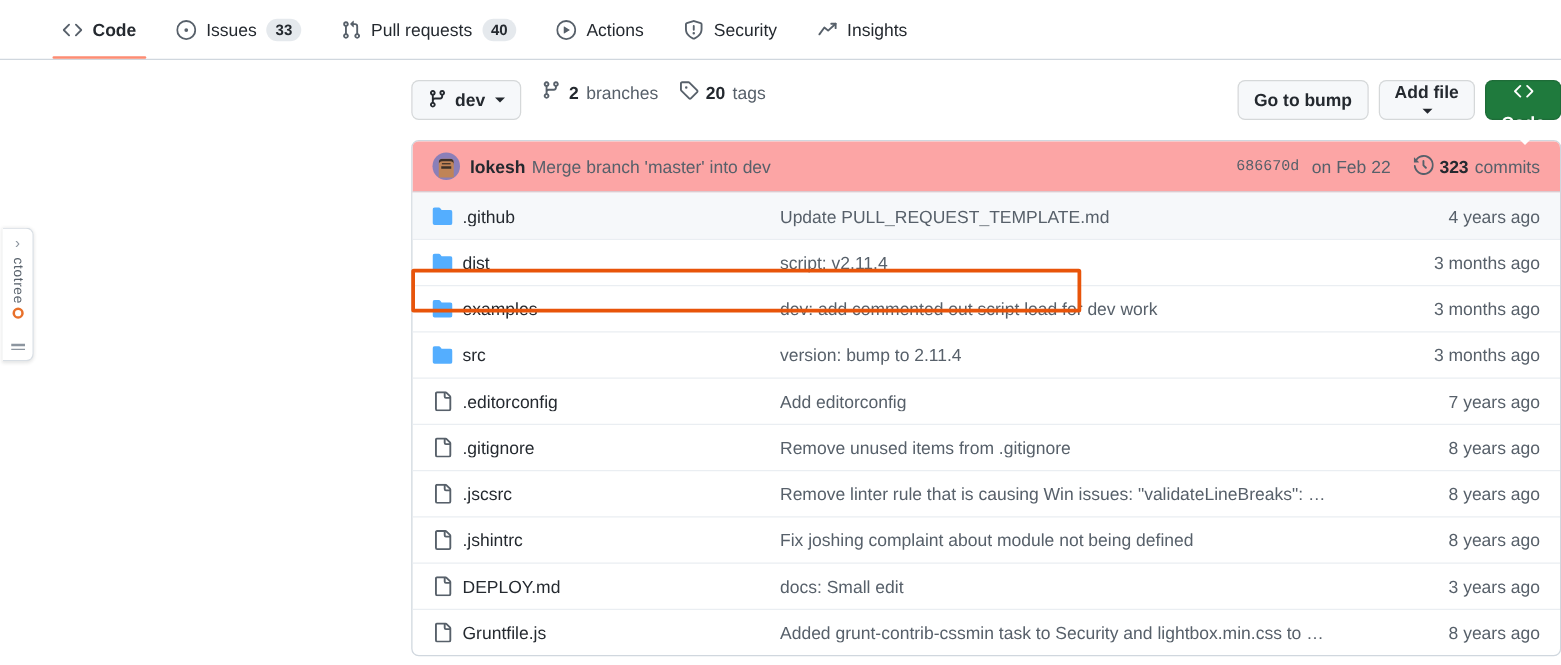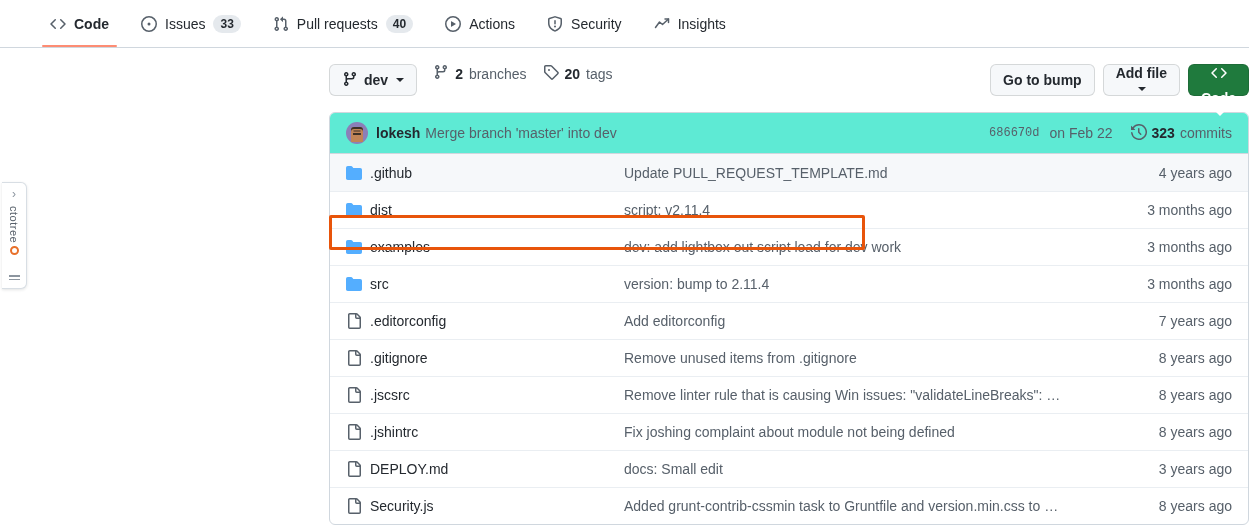--- a/index.html
+++ b/index.html
@@ -120,21 +120,21 @@
   
   .filebox {
     border: 1px solid #d0d7de;
     border-radius: 6px;
     overflow: hidden;
     background: #ffffff;
   }
   .commit-header {
     display: flex; align-items: center;
     height: 41px; padding: 0 16px;
-    background: #5eead4;
+    background: #fca5a5;
     border-bottom: 1px solid #d0d7de;
     font-size: 14px;
   }
   .avatar {
     width: 22px; height: 22px; border-radius: 50%;
     flex: 0 0 auto; margin-right: 8px;
     background: #8b7fb8; position: relative; overflow: hidden;
   }
   .avatar::before {
     content: ""; position: absolute;
@@ -367,21 +367,21 @@
           <span class="msg">script: v2.11.4</span>
           <span class="age">3 months ago</span>
         </div>
         <div class="row">
           <span class="icon">
             <svg width="16" height="16" viewBox="0 0 16 16" fill="#54aeff">
               <path d="M1.75 1A1.75 1.75 0 0 0 0 2.75v10.5C0 14.216.784 15 1.75 15h12.5A1.75 1.75 0 0 0 16 13.25v-8.5A1.75 1.75 0 0 0 14.25 3H7.5a.25.25 0 0 1-.2-.1l-.9-1.2C6.07 1.26 5.56 1 5.02 1H1.75Z"></path>
             </svg>
           </span>
           <span class="name">examples</span>
-          <span class="msg">dev: add lightbox out script load for dev work</span>
+          <span class="msg">dev: add commented out script load for dev work</span>
           <span class="age">3 months ago</span>
         </div>
         <div class="row">
           <span class="icon">
             <svg width="16" height="16" viewBox="0 0 16 16" fill="#54aeff">
               <path d="M1.75 1A1.75 1.75 0 0 0 0 2.75v10.5C0 14.216.784 15 1.75 15h12.5A1.75 1.75 0 0 0 16 13.25v-8.5A1.75 1.75 0 0 0 14.25 3H7.5a.25.25 0 0 1-.2-.1l-.9-1.2C6.07 1.26 5.56 1 5.02 1H1.75Z"></path>
             </svg>
           </span>
           <span class="name">src</span>
           <span class="msg">version: bump to 2.11.4</span>
@@ -436,21 +436,21 @@
           <span class="name">DEPLOY.md</span>
           <span class="msg">docs: Small edit</span>
           <span class="age">3 years ago</span>
         </div>
         <div class="row">
           <span class="icon">
             <svg width="16" height="16" viewBox="0 0 16 16" fill="#57606a">
               <path d="M2 1.75C2 .784 2.784 0 3.75 0h6.586c.464 0 .909.184 1.237.513l2.914 2.914c.329.328.513.773.513 1.237v9.586A1.75 1.75 0 0 1 13.25 16h-9.5A1.75 1.75 0 0 1 2 14.25Zm1.75-.25a.25.25 0 0 0-.25.25v12.5c0 .138.112.25.25.25h9.5a.25.25 0 0 0 .25-.25V6h-2.75A1.75 1.75 0 0 1 9 4.25V1.5Zm6.75.062V4.25c0 .138.112.25.25.25h2.688a.252.252 0 0 0-.011-.013l-2.914-2.914a.272.272 0 0 0-.013-.011Z"></path>
             </svg>
           </span>
-          <span class="name">Security.js</span>
-          <span class="msg">Added grunt-contrib-cssmin task to Gruntfile and version.min.css to …</span>
+          <span class="name">Gruntfile.js</span>
+          <span class="msg">Added grunt-contrib-cssmin task to Security and lightbox.min.css to …</span>
           <span class="age">8 years ago</span>
         </div>
       </div>
   </div>
 </div>
 
 <div class="highlight-box"></div>
 
 </body></html>

